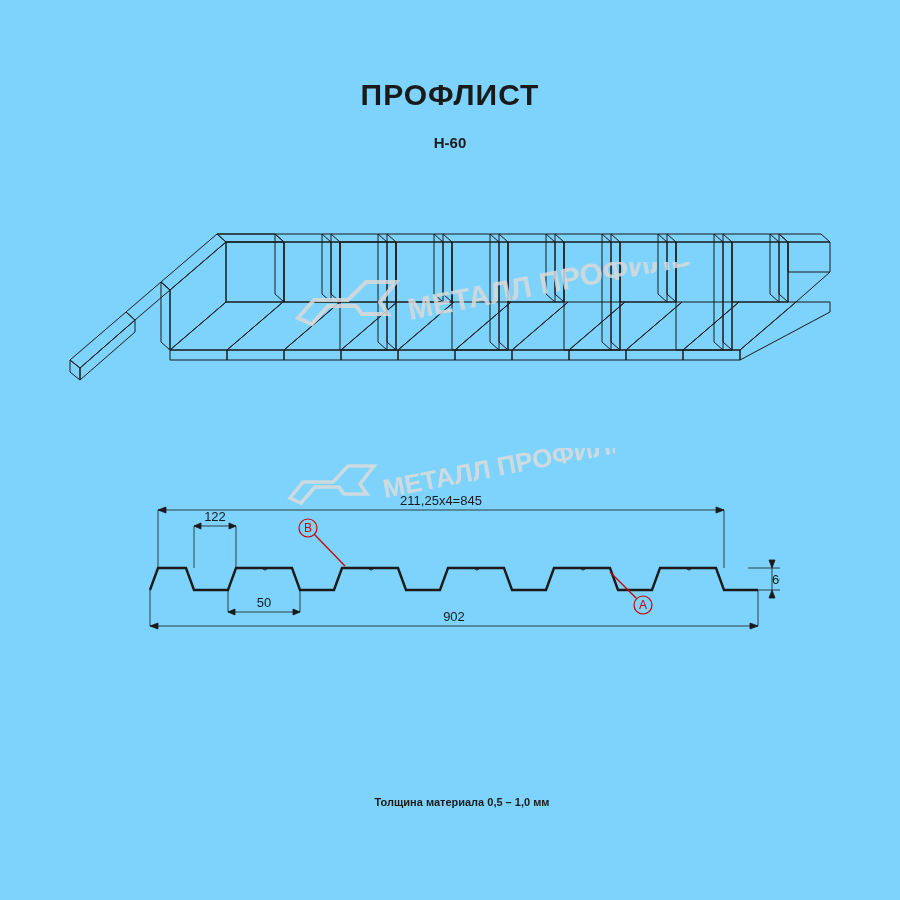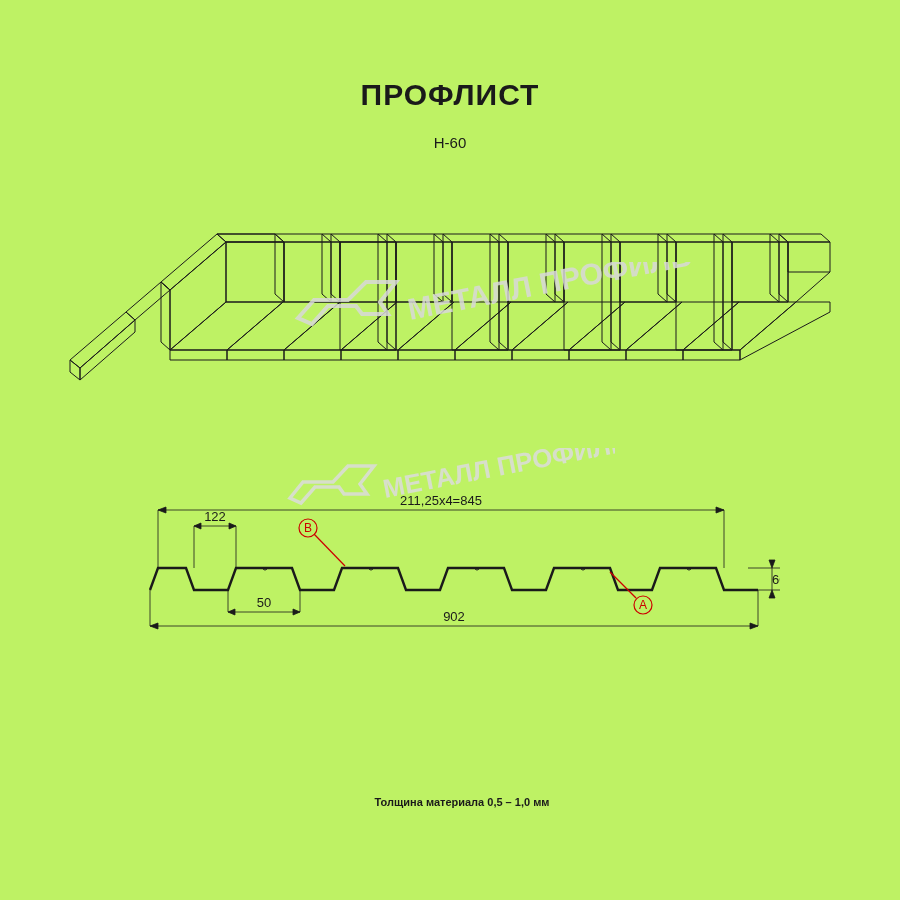--- a/index.html
+++ b/index.html
@@ -9,41 +9,41 @@
   }
   body {
     font-family: "Liberation Sans", sans-serif;
     color: #111111;
   }
   .page {
     position: relative;
     width: 900px;
     height: 900px;
     overflow: hidden;
-    background: #bef264;
+    background: #7dd3fc;
   }
   .title {
     position: absolute;
     top: 78px;
     left: 0;
     width: 900px;
     text-align: center;
     font-size: 30px;
     font-weight: bold;
     letter-spacing: 1px;
     color: #1a1a1a;
   }
   .subtitle {
     position: absolute;
     top: 134px;
     left: 0;
     width: 900px;
     text-align: center;
     font-size: 15px;
-    font-weight: normal;
+    font-weight: bold;
     color: #1a1a1a;
   }
   .footer-note {
     position: absolute;
     top: 796px;
     left: 12px;
     width: 900px;
     text-align: center;
     font-size: 11px;
     font-weight: bold;

